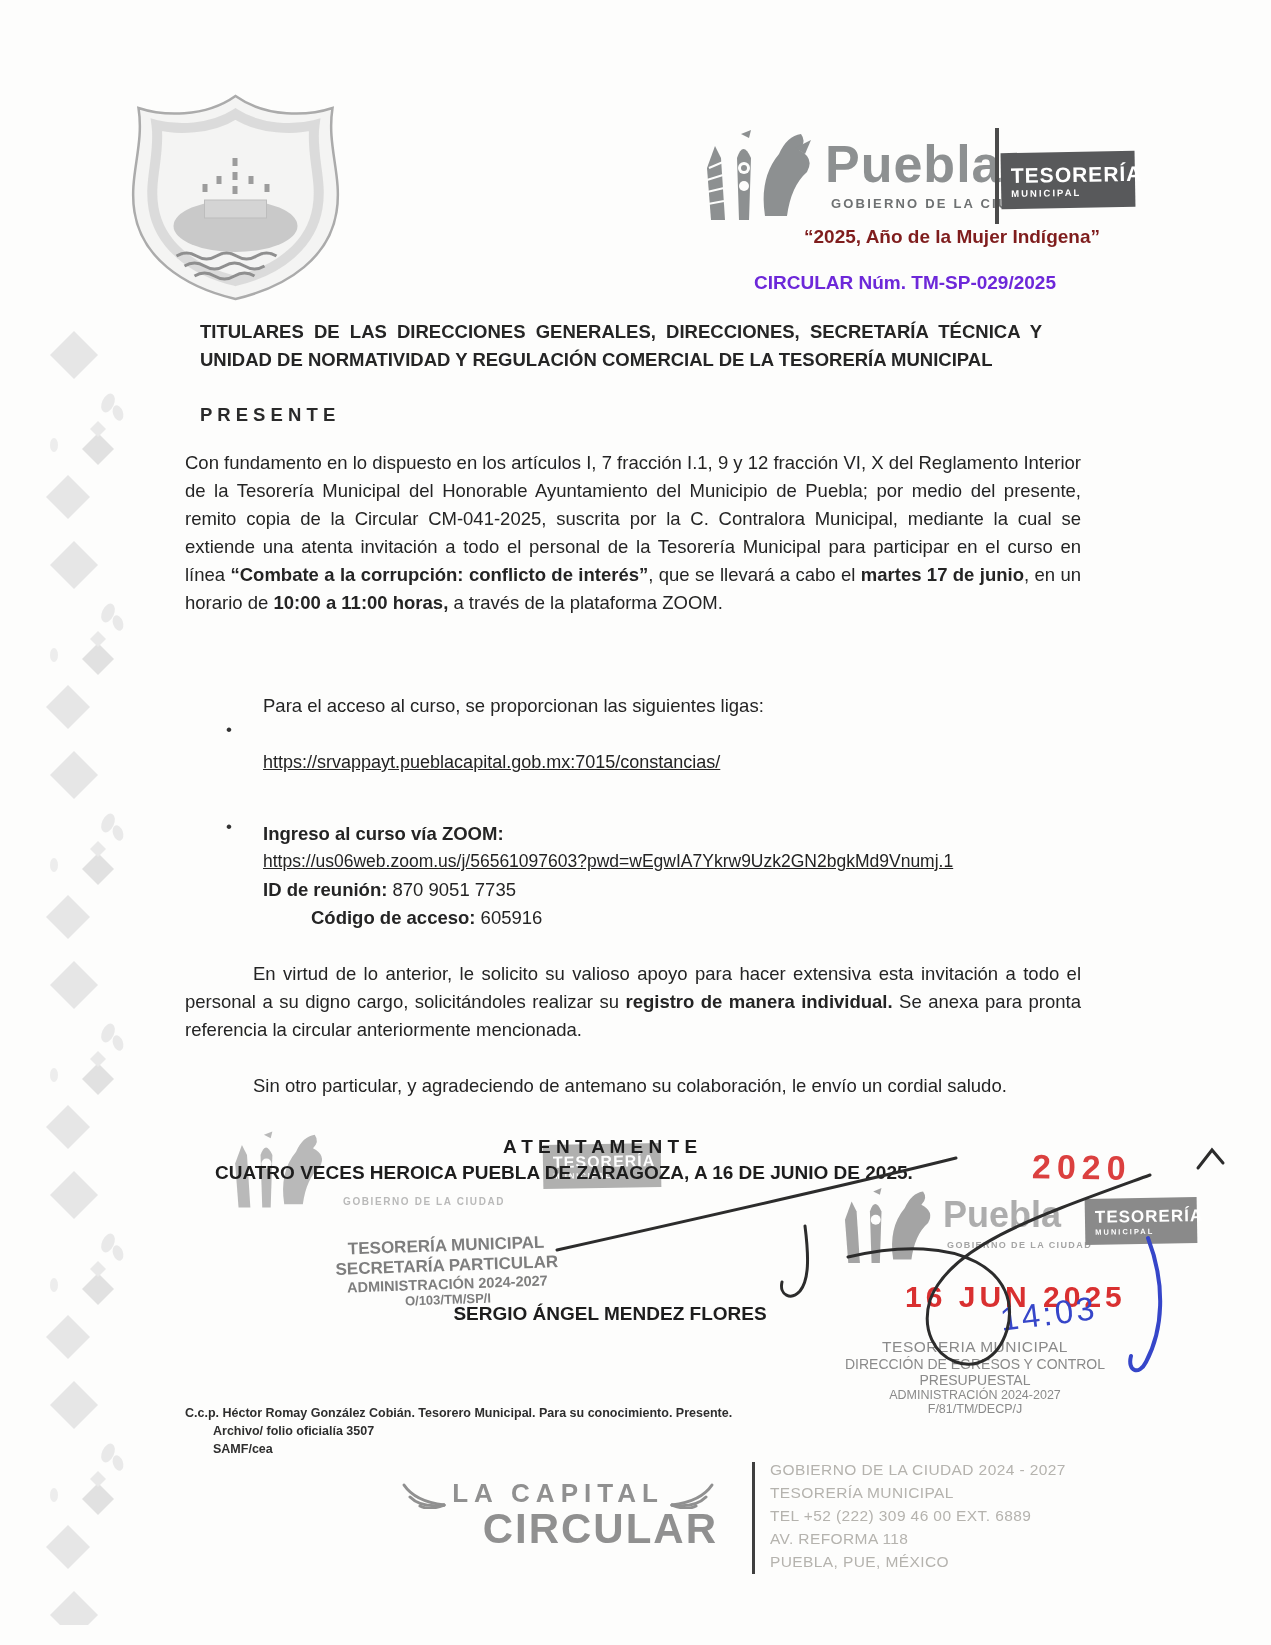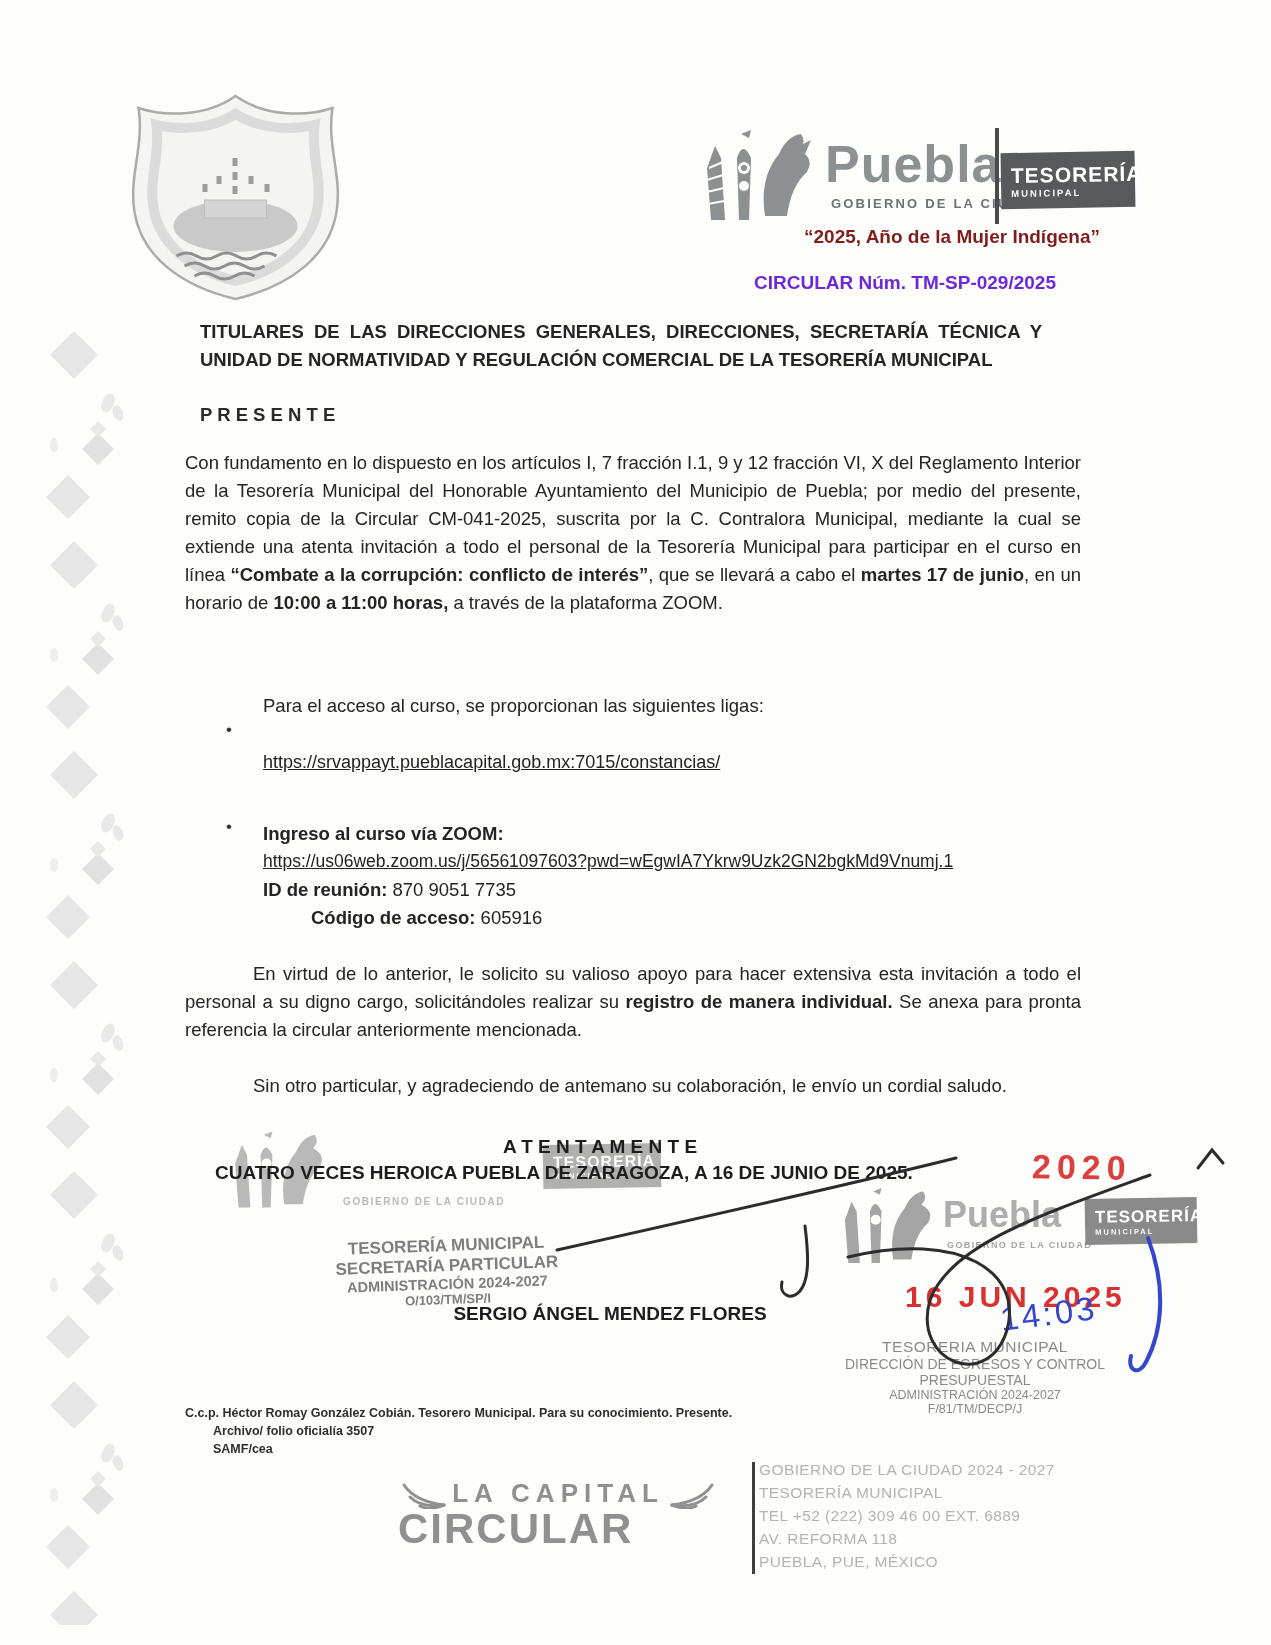--- a/index.html
+++ b/index.html
@@ -195,21 +195,21 @@
       <path d="M1148 1238 C 1166 1285 1163 1330 1146 1362 C 1139 1376 1127 1371 1131 1356"></path>
     </g>
   </svg>
 
   <div class="abs b" style="left:185px;top:1404px;font-size:12.5px;line-height:18px;color:#2e2e2e;">
     <div>C.c.p. Héctor Romay González Cobián. Tesorero Municipal. Para su conocimiento. Presente.</div>
     <div style="margin-left:28px;">Archivo/ folio oficialía 3507</div>
     <div style="margin-left:28px;">SAMF/cea</div>
   </div>
 
-  <div class="abs" style="left:398px;top:1478px;width:320px;text-align:left;color:#909090;">
+  <div class="abs" style="left:398px;top:1478px;width:320px;text-align:right;color:#909090;">
     <div style="display:flex;align-items:center;justify-content:center;gap:6px;">
       <svg width="46" height="30" viewBox="0 0 46 30" aria-hidden="true">
         <g fill="none" stroke="#909090" stroke-width="3" stroke-linecap="round">
           <path d="M44 26 C 28 24 12 18 4 6"></path>
           <path d="M44 26 C 30 28 18 26 10 18"></path>
           <path d="M44 26 C 34 30 26 30 20 27"></path>
         </g>
       </svg>
       <span class="b" style="font-size:26px;letter-spacing:6px;">LA CAPITAL</span>
       <svg width="46" height="30" viewBox="0 0 46 30" style="transform:scaleX(-1);" aria-hidden="true">
@@ -218,21 +218,21 @@
           <path d="M44 26 C 30 28 18 26 10 18"></path>
           <path d="M44 26 C 34 30 26 30 20 27"></path>
         </g>
       </svg>
     </div>
     <div class="b" style="font-size:42px;letter-spacing:2px;margin-top:-4px;">CIRCULAR</div>
   </div>
 
   <div class="abs" style="left:752px;top:1458px;">
     <div class="abs" style="left:0;top:4px;width:3px;height:112px;background:#3f3f3f;"></div>
-    <div class="addr" style="margin-left:7px;">
+    <div class="addr" style="margin-left:18px;">
       <div>GOBIERNO DE LA CIUDAD 2024 - 2027</div>
       <div>TESORERÍA MUNICIPAL</div>
       <div>TEL +52 (222) 309 46 00 EXT. 6889</div>
       <div>AV. REFORMA 118</div>
       <div>PUEBLA, PUE, MÉXICO</div>
     </div>
   </div>
 
 </div>
 

